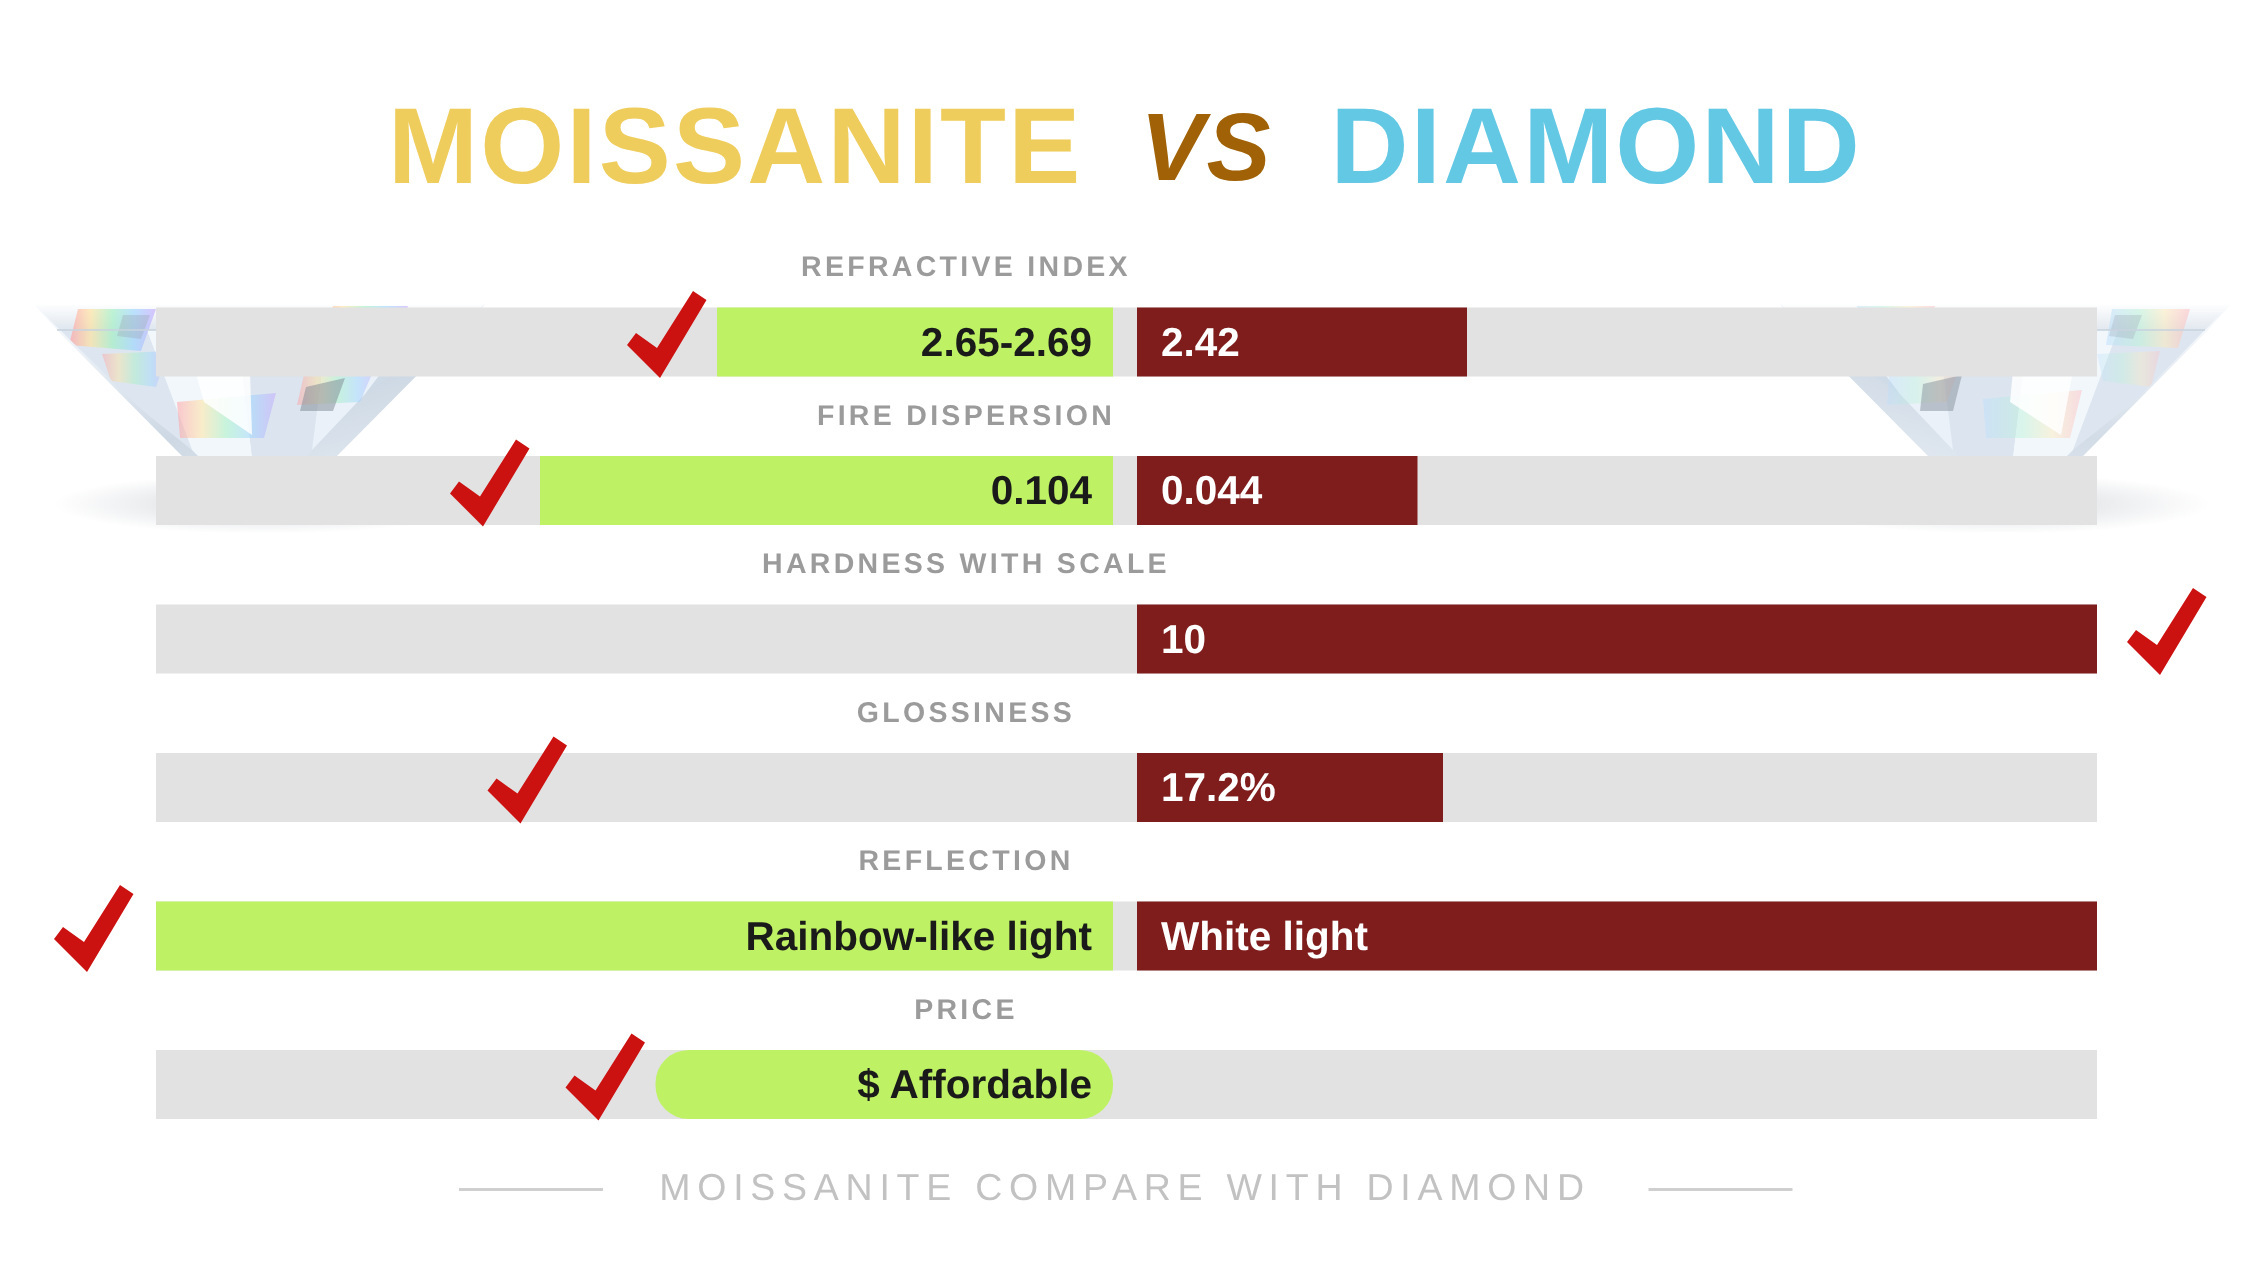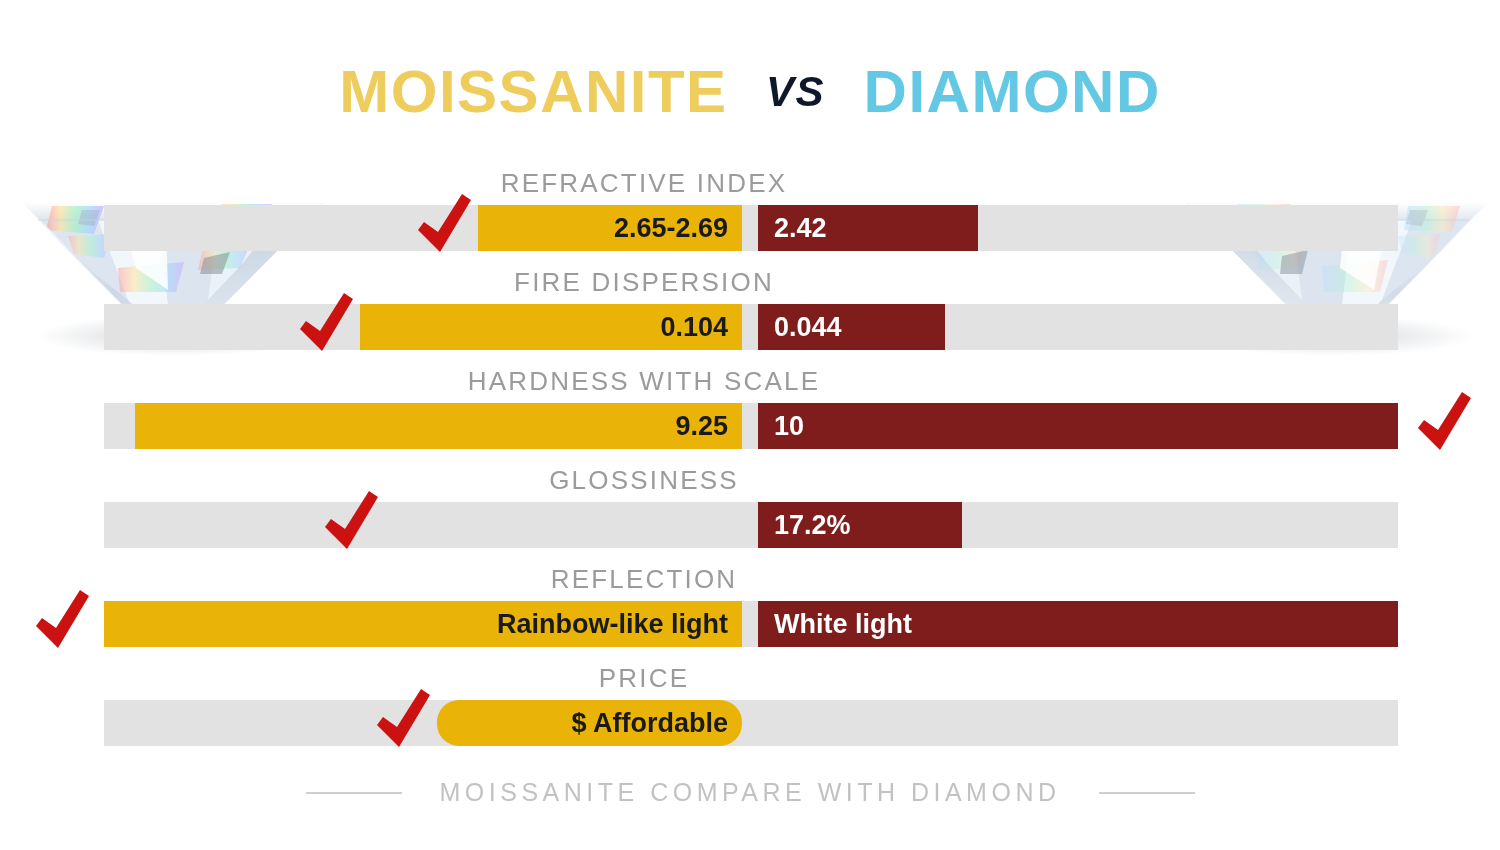--- a/index.html
+++ b/index.html
@@ -23,28 +23,28 @@
   .title-bar {
     position: absolute;
     top: 62px;
     left: 0;
     width: 1500px;
     text-align: center;
     white-space: nowrap;
   }
   .title-word {
     display: inline-block;
-    font-size: 60px;
+    font-size: 72px;
     font-weight: bold;
     letter-spacing: 1.5px;
     vertical-align: middle;
     line-height: 1;
   }
   .title-left  { color: #EFCD5C; }
-  .title-vs    { color: #0f172a; font-size: 42px; margin: 0 34px; font-style: italic; font-weight: bold; }
+  .title-vs    { color: #a16207; font-size: 64px; margin: 0 34px; font-style: italic; font-weight: bold; }
   .title-right { color: #63C8E4; }
 
   
   .gem {
     position: absolute;
     width: 330px;
     height: 215px;
     pointer-events: none;
   }
   .gem-left  { left: 8px;   top: 140px; }
@@ -59,44 +59,44 @@
     width: 1500px;
   }
   .row { position: relative; height: 99px; }
 
   .row-label {
     position: absolute;
     top: 0;
     left: 0;
     width: 1288px;
     text-align: center;
-    font-size: 26px;
+    font-size: 19px;
     letter-spacing: 2.2px;
     color: #9B9B9B;
-    font-weight: 400;
+    font-weight: 700;
   }
 
   .track {
     position: absolute;
     top: 37px;
     left: 104px;
     width: 1294px;
     height: 46px;
     background: #E2E2E2;
   }
 
   .bar {
     position: absolute;
     top: 37px;
     height: 46px;
     display: flex;
     align-items: center;
   }
   .bar-left {
-    background: #eab308;
+    background: #bef264;
     justify-content: flex-end;
     padding-right: 14px;
     align-items: center;
   }
   .bar-right {
     background: #7f1d1d;
     justify-content: flex-start;
     padding-left: 16px;
   }
   .val {
@@ -309,23 +309,20 @@
       <div class="check" style="left:296px;">
         <svg viewBox="0 0 62 64" xmlns="http://www.w3.org/2000/svg">
             <path d="M4,38 L10,30 L24,40 L48,2 L57,8 L26,60 Z" fill="#CC1111"></path>
           </svg>
       </div>
     </div>
 
     <div class="row">
       <div class="row-label">HARDNESS WITH SCALE</div>
       <div class="track"></div>
-      <div class="bar bar-left" style="left:135px;width:607px;">
-        <span class="val val-left">9.25</span>
-      </div>
       <div class="bar bar-right" style="left:758px;width:640px;">
         <span class="val val-right">10</span>
       </div>
       <div class="check" style="left:1414px;">
         <svg viewBox="0 0 62 64" xmlns="http://www.w3.org/2000/svg">
             <path d="M4,38 L10,30 L24,40 L48,2 L57,8 L26,60 Z" fill="#CC1111"></path>
           </svg>
       </div>
     </div>
 

